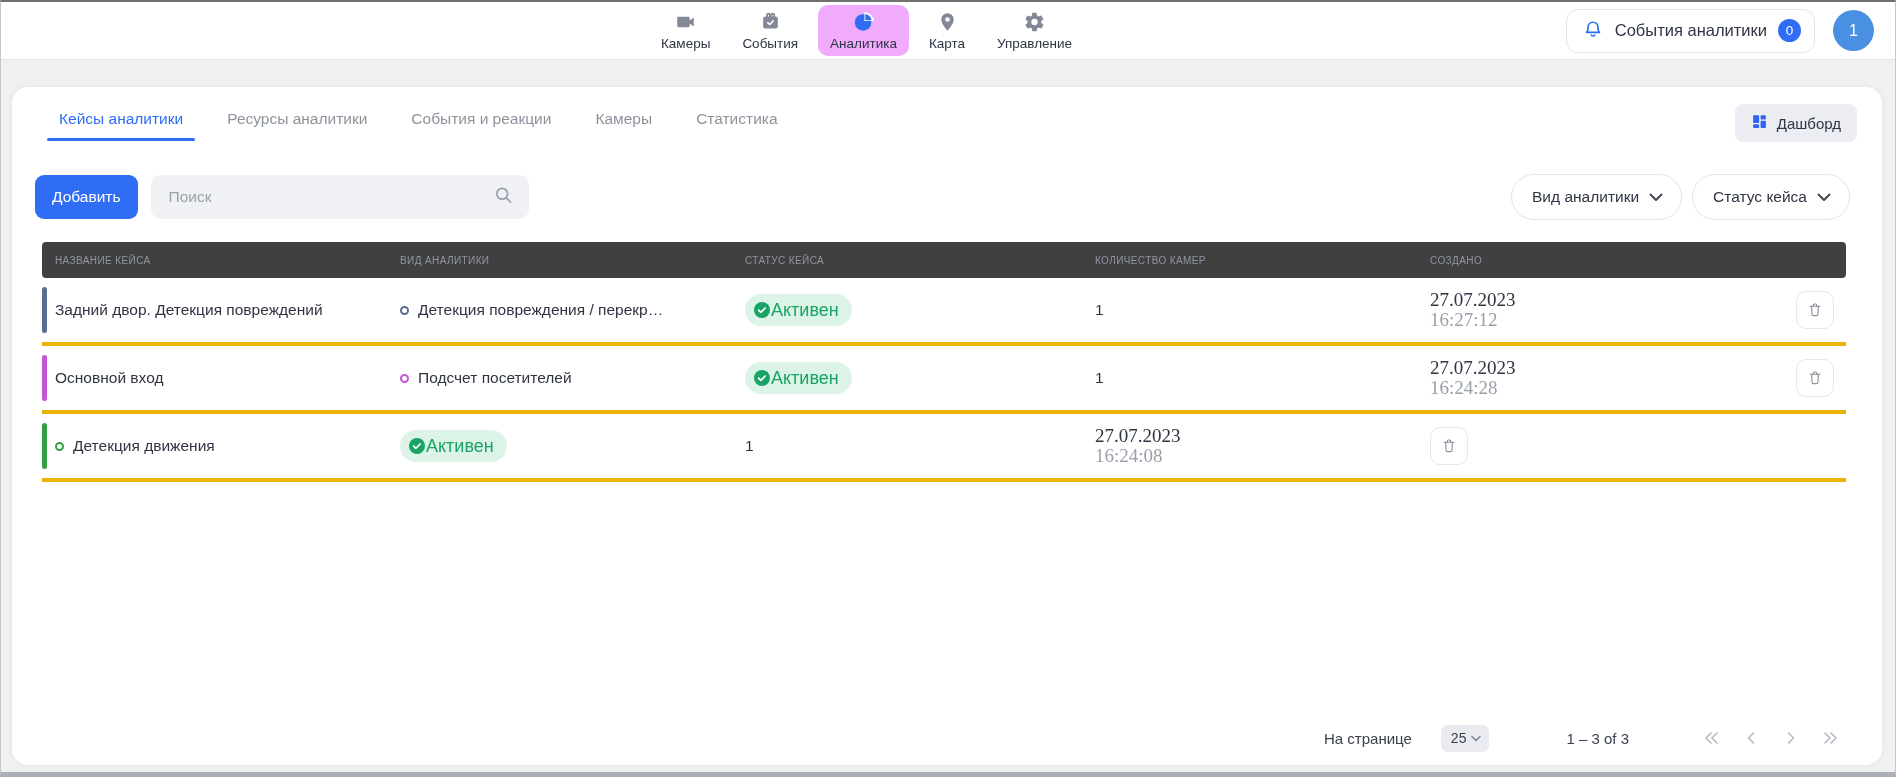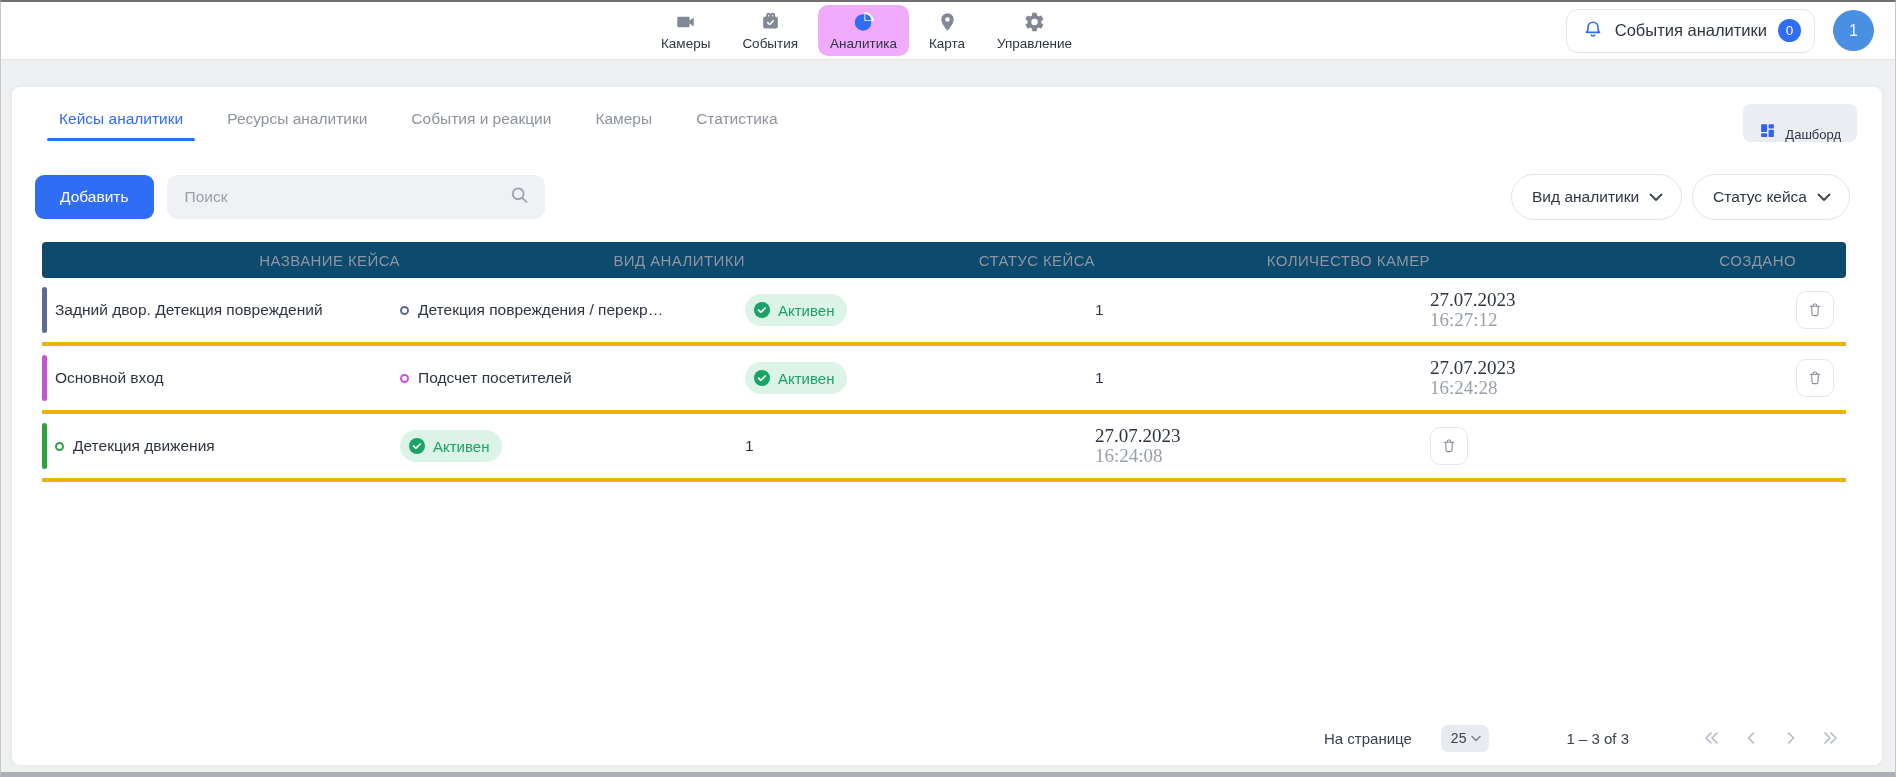--- a/index.html
+++ b/index.html
@@ -22,61 +22,61 @@
     display:flex; align-items:center; gap:18px; }
   .events-btn { display:flex; align-items:center; gap:11px; height:44px; padding:0 13px 0 15px;
     background:#fff; border:1px solid #e3e5ea; border-radius:12px; font-size:16.5px; color:#2f3545; cursor:pointer; }
   .events-badge { min-width:23px; height:23px; padding:0 6px; border-radius:12px; background:#2f6df4;
     color:#fff; font-size:13.5px; display:flex; align-items:center; justify-content:center; }
   .avatar { width:41px; height:41px; border-radius:50%; background:#4a90e2; color:#fff;
     font-size:16px; display:flex; align-items:center; justify-content:center; cursor:pointer; }
 
   
   .card { position:absolute; left:11px; right:13px; top:85px; bottom:7px; background:#fff;
-    border-radius:8px; box-shadow:0 0 5px rgba(40,50,70,.07); }
+    border-radius:16px; box-shadow:0 0 5px rgba(40,50,70,.07); }
 
   
   .tabs-row { position:absolute; top:8px; left:45px; right:25px; height:48px; display:flex; align-items:center; }
   .tabs { display:flex; gap:40px; height:100%; }
   .tab { position:relative; display:flex; align-items:center; padding:0 2px; font-size:15.5px;
     color:#8d939d; cursor:pointer; }
   .tab.active { color:#2f6df4; }
   .tab.active::after { content:""; position:absolute; left:-10px; right:-10px; bottom:2px;
     height:3px; border-radius:2px; background:#2f6df4; }
   .dashboard-btn { position:absolute; top:17px; right:25px; height:38px; padding:0 16px;
-    display:flex; align-items:flex-end; gap:9px; background:#ecedf3; border:none; border-radius:8px;
-    font-size:13px; color:#2f3545; cursor:pointer; font-family:inherit; }
+    display:flex; align-items:center; gap:9px; background:#ecedf3; border:none; border-radius:8px;
+    font-size:15px; color:#2f3545; cursor:pointer; font-family:inherit; }
 
   
   .toolbar { position:absolute; top:88px; left:23px; right:32px; height:44px;
     display:flex; align-items:center; }
-  .add-btn { height:44px; padding:0 25px; background:#2f6df4; color:#fff; border:none;
+  .add-btn { height:44px; padding:0 17px; background:#2f6df4; color:#fff; border:none;
     border-radius:9px; font-size:15.5px; cursor:pointer; font-family:inherit; }
   .search-box { position:relative; margin-left:13px; width:378px; height:44px; }
   .search-box input { width:100%; height:100%; background:#f0f1f5; border:none; border-radius:10px;
     padding:0 48px 0 18px; font-size:15.5px; color:#2f3442; font-family:inherit; outline:none; }
   .search-box input::placeholder { color:#9aa0aa; }
   .search-icon { position:absolute; right:15px; top:50%; transform:translateY(-50%); }
   .filters { margin-left:auto; display:flex; gap:10px; }
   .filter-pill { height:46px; padding:0 18px 0 20px; display:flex; align-items:center; gap:10px;
     background:#fff; border:1px solid #e2e4ea; border-radius:24px; font-size:15.5px; color:#2f3545; cursor:pointer; }
 
   
   .table { position:absolute; top:155px; left:30px; right:36px; }
   .thead { display:grid; grid-template-columns:345px 345px 350px 335px 1fr 46px;
-    height:36px; align-items:center; background:#0c4a6e; border-radius:4px;
-    font-size:15px; letter-spacing:.4px; color:#8f95a1; padding:0 4px 0 13px;text-align:right; }
+    height:36px; align-items:center; background:#404040; border-radius:4px;
+    font-size:10px; letter-spacing:.4px; color:#8f95a1; padding:0 4px 0 13px; }
   .trow { position:relative; display:grid; grid-template-columns:345px 345px 350px 335px 1fr 46px;
     height:68px; align-items:center; padding:0 4px 0 13px; border-bottom:4px solid #eab308; }
   .stripe { position:absolute; left:0; top:9px; bottom:9px; width:5px; border-radius:3px; }
   .cell-name { font-size:15.5px; color:#2f3442; padding-right:14px; white-space:nowrap; overflow:hidden; }
   .cell-type { display:flex; align-items:center; gap:9px; font-size:15.5px; color:#2f3442; }
   .type-dot { width:9px; height:9px; border-radius:50%; border:2.5px solid #888; flex:none; }
-  .status-pill { display:inline-flex; align-items:center; gap:7px; height:32px; padding:0 13px 0 8px;
-    background:#dcf3e7; border-radius:16px; font-size:15px; color:#19a466; width:max-content; }
+  .status-pill { display:inline-flex; align-items:center; height:32px; padding:0 13px 0 8px;
+    background:#dcf3e7; border-radius:16px; font-size:18px; color:#19a466; width:max-content; }
   .cell-count { font-size:15.5px; color:#2f3442; }
   .cell-date { font-size:19px; line-height:20px;font-family:Liberation Serif, serif; }
   .cell-date .d { color:#2f3442; }
   .cell-date .t { color:#9aa0aa; }
   .trash-btn { width:38px; height:38px; border:1px solid #e3e7ee; border-radius:10px; background:#fff;
     display:flex; align-items:center; justify-content:center; cursor:pointer; }
 
   
   .footer { position:absolute; bottom:10px; right:36px; height:34px; display:flex; align-items:center; gap:17px; }
   .pp-label { font-size:15px; color:#3a404d; }

